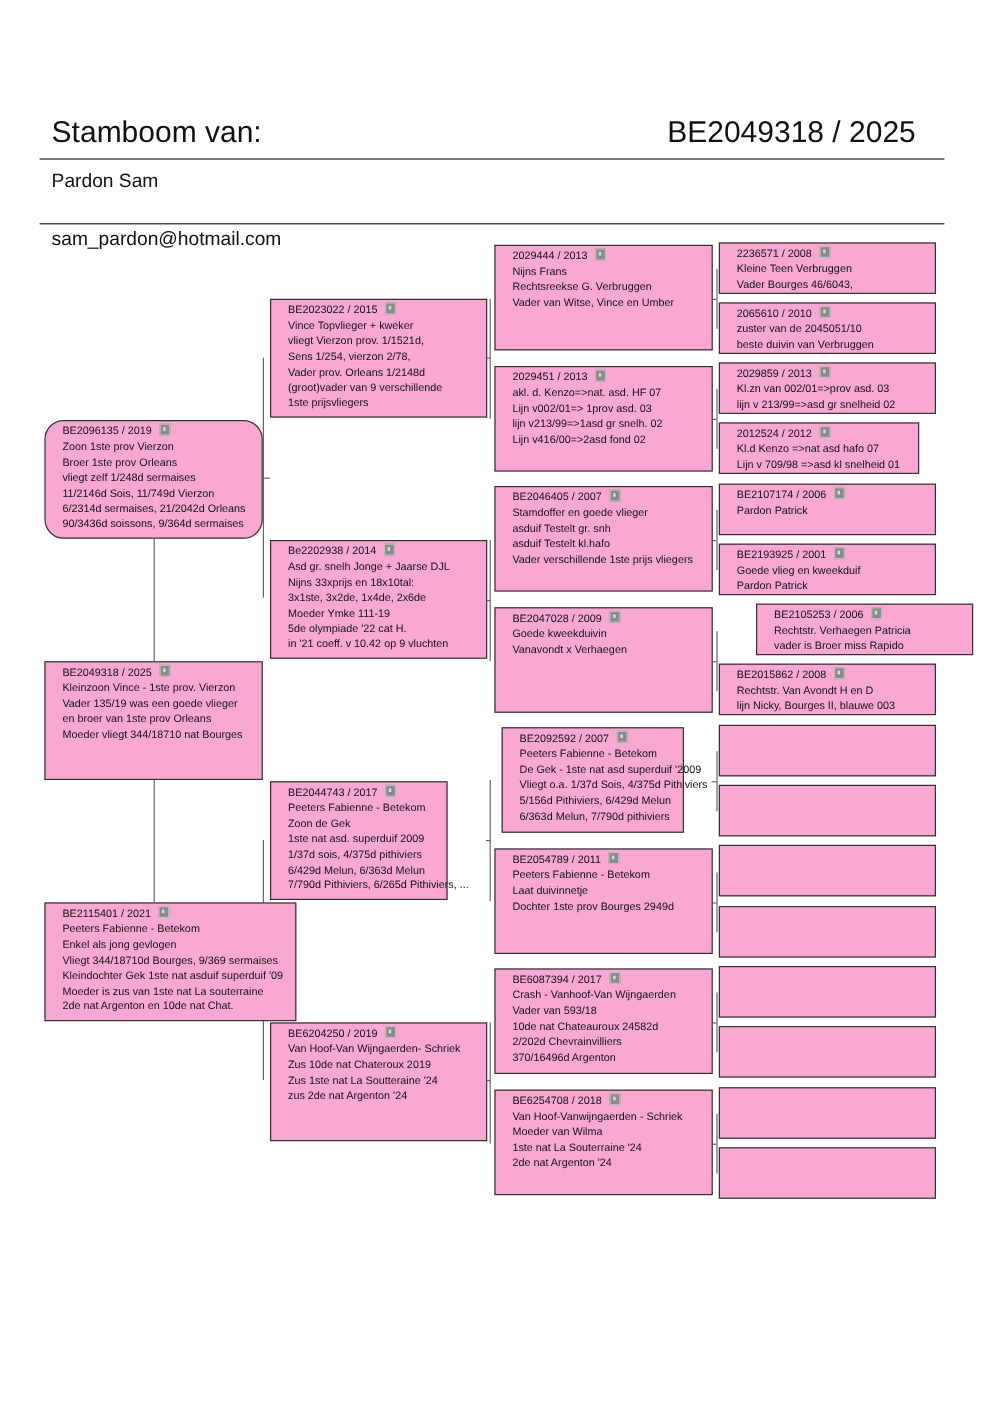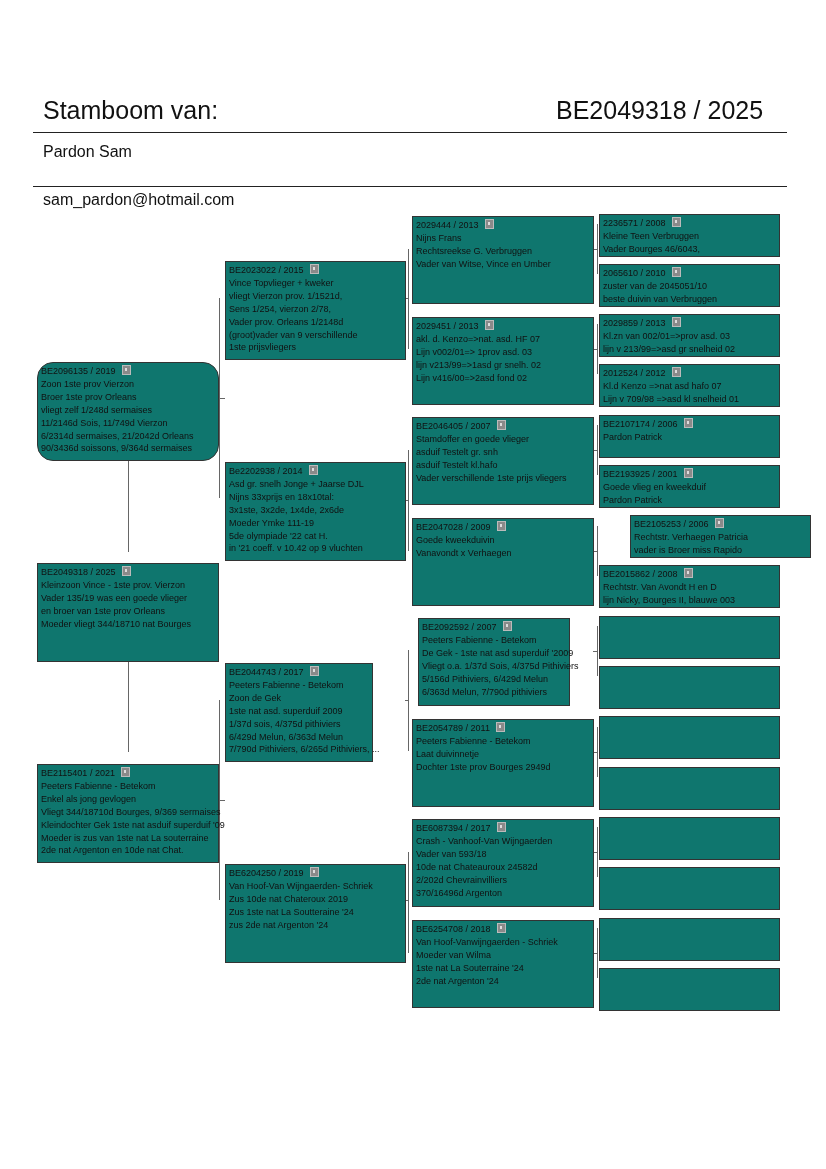--- a/index.html
+++ b/index.html
@@ -2,21 +2,21 @@
 <html><head>
 <meta charset="utf-8">
 <style>
   html, body { margin: 0; padding: 0; background: #ffffff; }
   body { width: 826px; height: 1169px; position: relative; font-family: "Liberation Sans", sans-serif; color: #111; overflow: hidden; }
   .title { position: absolute; top: 96px; font-size: 25px; color: #111; }
   .title.left { left: 43px; }
   .title.right { left: 556px; }
   .hr { position: absolute; left: 33px; width: 754px; height: 0; border-top: 1.5px solid #222; }
   .owner { position: absolute; left: 43px; font-size: 16px; color: #111; }
-  .box { position: absolute; border: 1.5px solid #333; background: #0f766e; box-sizing: border-box; padding: 2px 0 0 3px; font-size: 9px; line-height: 12.9px; color: #111; white-space: nowrap; overflow: visible; margin-top: 12px; }
+  .box { position: absolute; border: 1.5px solid #333; background: #f9a8d4; box-sizing: border-box; padding: 2px 0 0 14px; font-size: 9px; line-height: 12.9px; color: #111; white-space: nowrap; overflow: visible; }
   .box .icon { display: inline-block; width: 7px; height: 8px; background: #8a8a8a; border: 1px solid #bbb; margin-left: 6px; vertical-align: -1px; position: relative; }
   .box .icon::after { content: ""; position: absolute; left: 2px; top: 2px; width: 2px; height: 3px; background: #ddd; }
   .line { position: absolute; background: #666; }
 </style>
 </head>
 <body>
 
 <div class="title left">Stamboom van:</div>
 <div class="title right">BE2049318 / 2025</div>
 <div class="hr" style="top:132px;"></div>
@@ -66,21 +66,21 @@
 
 <div class="box" style="left:37px; top:350px; width:182px; height:99px;border-radius:16px;">
   <div><span>BE2096135 / 2019</span><span class="icon"></span></div>
   <div>Zoon 1ste prov Vierzon</div>
   <div>Broer 1ste prov Orleans</div>
   <div>vliegt zelf 1/248d sermaises</div>
   <div>11/2146d Sois, 11/749d Vierzon</div>
   <div>6/2314d sermaises, 21/2042d Orleans</div>
   <div>90/3436d soissons, 9/364d sermaises</div>
 </div>
-<div class="box" style="left:37px; top:752px; width:182px; height:99px;">
+<div class="box" style="left:37px; top:752px; width:210px; height:99px;">
   <div><span>BE2115401 / 2021</span><span class="icon"></span></div>
   <div>Peeters Fabienne - Betekom</div>
   <div>Enkel als jong gevlogen</div>
   <div>Vliegt 344/18710d Bourges, 9/369 sermaises</div>
   <div>Kleindochter Gek 1ste nat asduif superduif '09</div>
   <div>Moeder is zus van 1ste nat La souterraine</div>
   <div>2de nat Argenton en 10de nat Chat.</div>
 </div>
 
 <div class="box" style="left:225px; top:249px; width:181px; height:99px;">
@@ -181,21 +181,21 @@
 <div class="box" style="left:599px; top:252px; width:181px; height:43px;">
   <div><span>2065610 / 2010</span><span class="icon"></span></div>
   <div>zuster van de 2045051/10</div>
   <div>beste duivin van Verbruggen</div>
 </div>
 <div class="box" style="left:599px; top:302px; width:181px; height:43px;">
   <div><span>2029859 / 2013</span><span class="icon"></span></div>
   <div>Kl.zn van 002/01=&gt;prov asd. 03</div>
   <div>lijn v 213/99=&gt;asd gr snelheid 02</div>
 </div>
-<div class="box" style="left:599px; top:352px; width:181px; height:43px;">
+<div class="box" style="left:599px; top:352px; width:167px; height:43px;">
   <div><span>2012524 / 2012</span><span class="icon"></span></div>
   <div>Kl.d Kenzo =&gt;nat asd hafo 07</div>
   <div>Lijn v 709/98 =&gt;asd kl snelheid 01</div>
 </div>
 <div class="box" style="left:599px; top:403px; width:181px; height:43px;">
   <div><span>BE2107174 / 2006</span><span class="icon"></span></div>
   <div>Pardon Patrick</div>
 </div>
 <div class="box" style="left:599px; top:453px; width:181px; height:43px;">
   <div><span>BE2193925 / 2001</span><span class="icon"></span></div>

